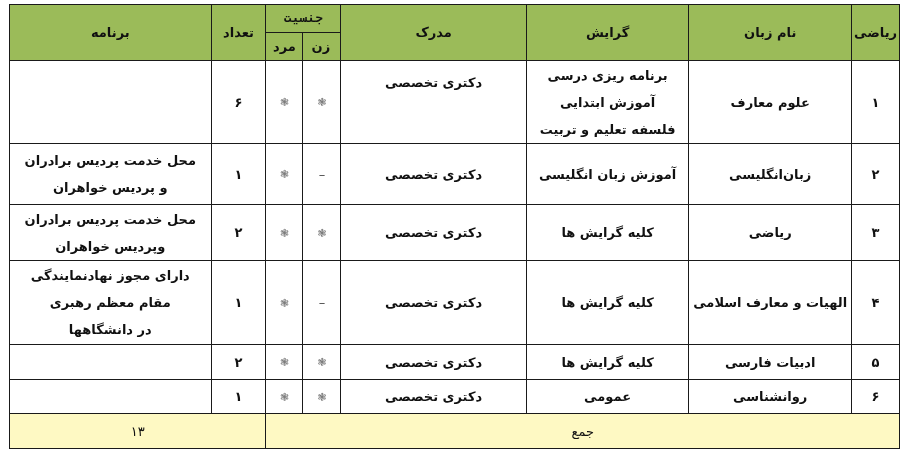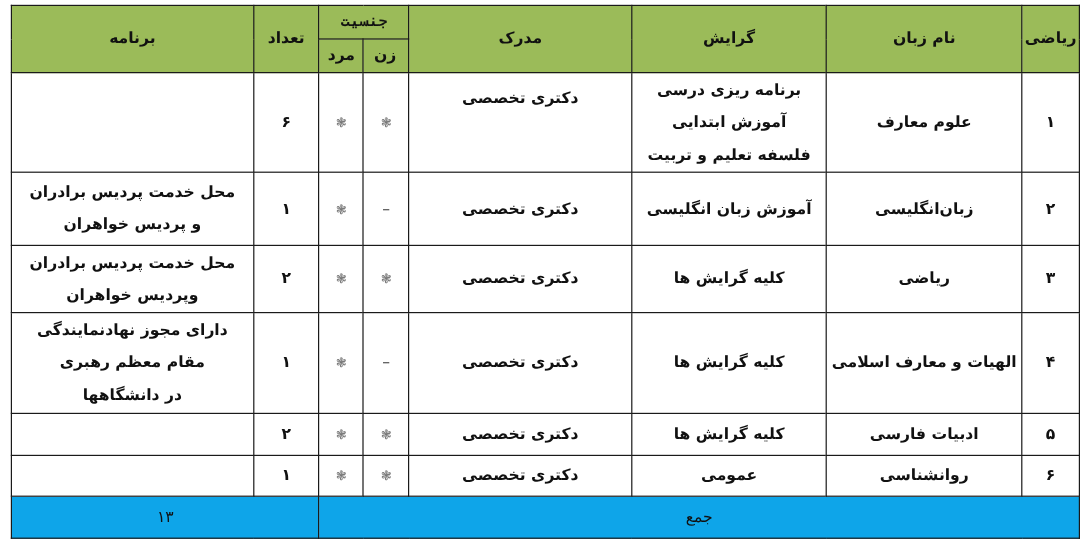--- a/index.html
+++ b/index.html
@@ -21,21 +21,21 @@
   .tbl .gender { line-height: 26px; font-family: Liberation Mono, monospace; }
   .gender-sub { font-size: 13px; }
   .zan { text-align: left; padding-right: 4px !important; }
   .mard { text-align: right; padding-right: 2px !important; }
   .star { font-size: 11px; color: #777; font-weight: normal; }
   .dash { font-size: 13px; color: #444; font-weight: normal; }
   .degree-top { vertical-align: top !important; padding-top: 8px !important; }
   .count { font-size: 15px; }
   .rowidx { font-size: 13px; }
   .multiline span { display: block; }
-  .total-row td { background: #0ea5e9; font-weight: normal; height: 34px; }
+  .total-row td { background: #fef9c3; font-weight: normal; height: 34px; }
   .remarks-cell { font-size: 13px; }
 </style>
 </head>
 <body>
 
 <table class="tbl">
   <colgroup>
     <col style="width:44px">
     <col style="width:163px">
     <col style="width:163px">

